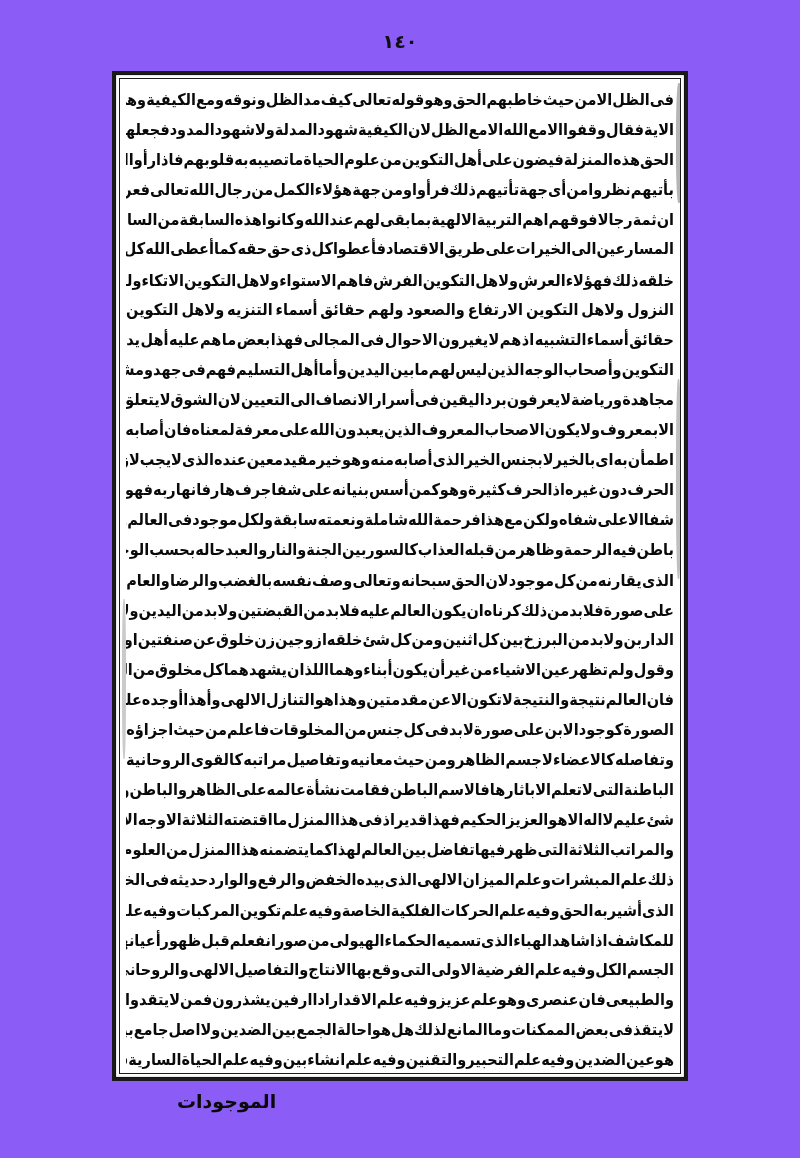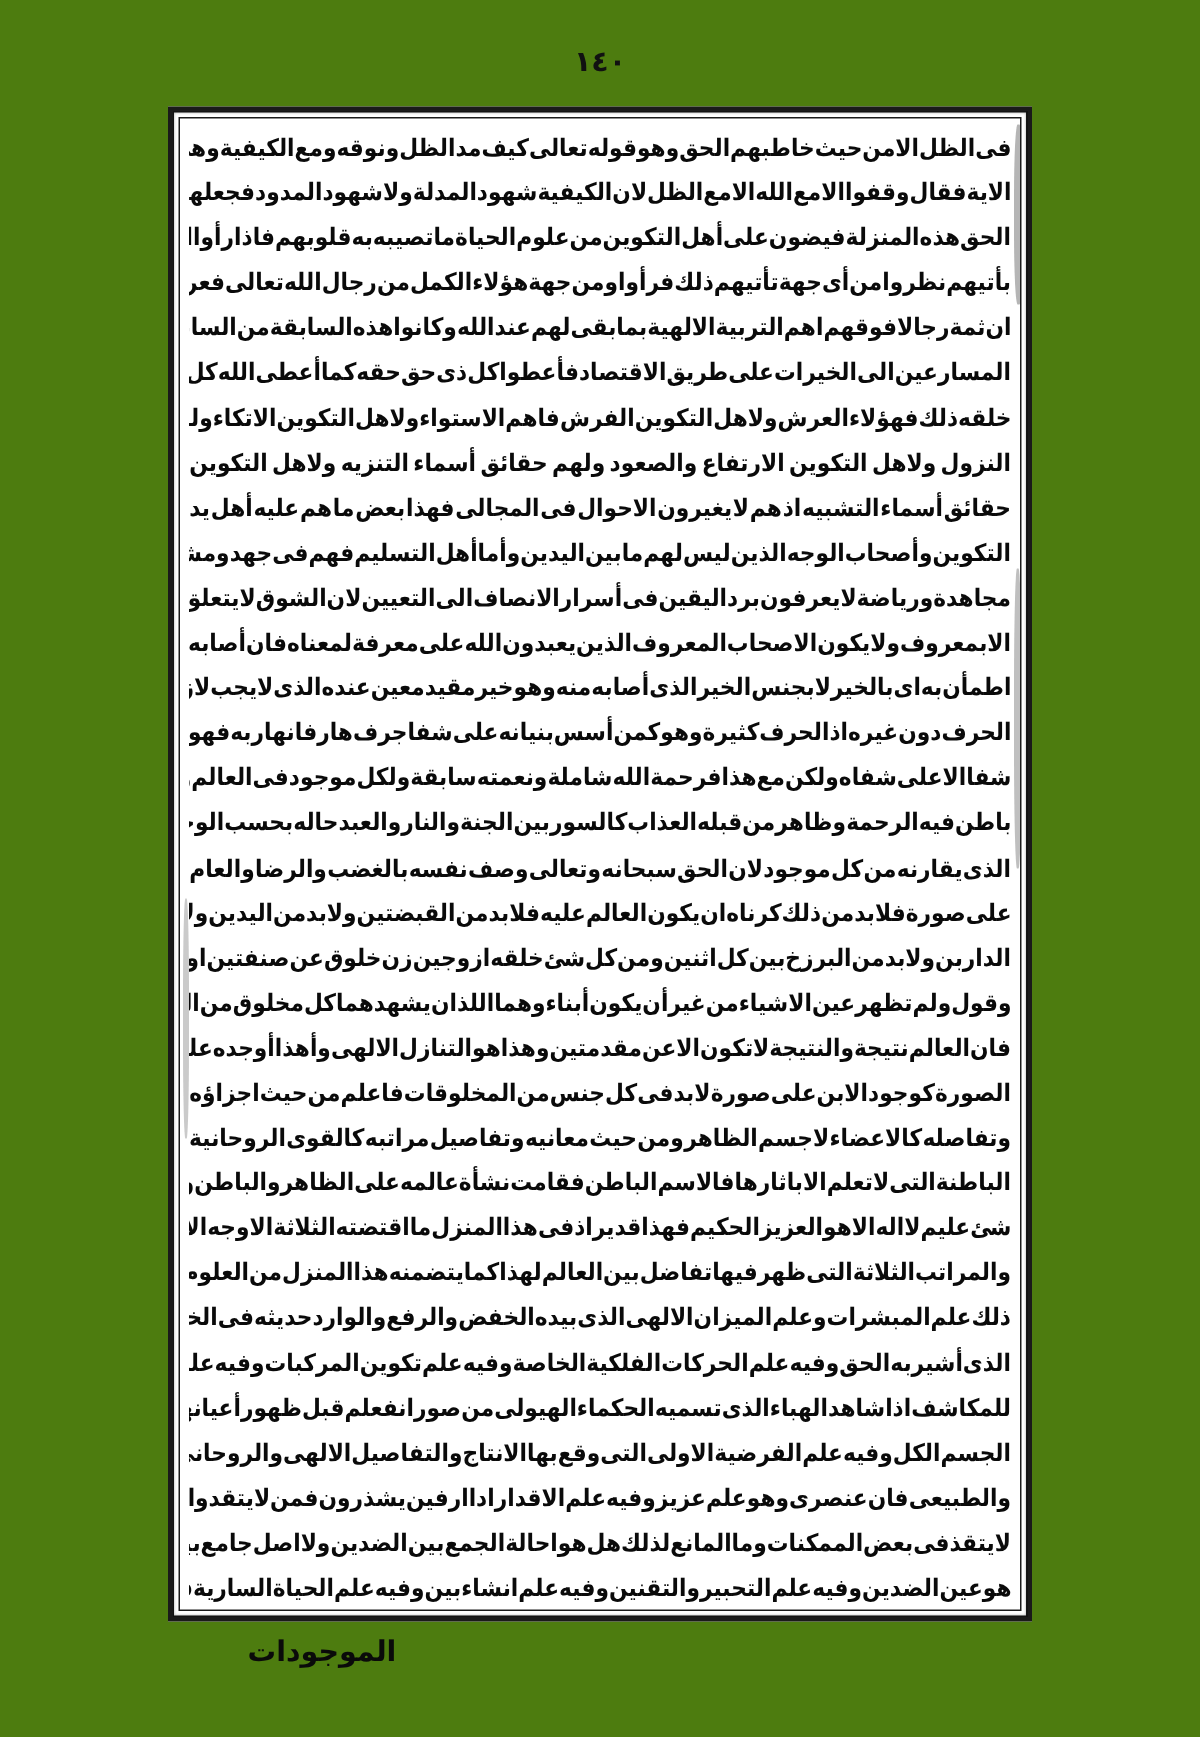--- a/index.html
+++ b/index.html
@@ -4,21 +4,21 @@
 <style>
   html, body {
     margin: 0;
     padding: 0;
     background: #ffffff;
   }
   #page {
     position: relative;
     width: 800px;
     height: 1158px;
-    background: #4d7c0f;
+    background: #8b5cf6;
     overflow: hidden;
     font-family: "DejaVu Sans", sans-serif;
   }
 
   
   #folio {
     position: absolute;
     top: 30px;
     left: 0;
     width: 800px;
@@ -98,21 +98,21 @@
     align-items: center;
   }
   #textblock .ln > span {
     white-space: pre;
     flex: 0 0 auto;
   }
 
   
   #catchword {
     position: absolute;
-    left: 165px;
+    left: 177px;
     top: 1090px;
     direction: rtl;
     font-family: "DejaVu Sans", sans-serif;
     font-size: 19px;
     font-weight: 700;
     color: #0a0a0a;
     text-align: center;
   }
 
   

